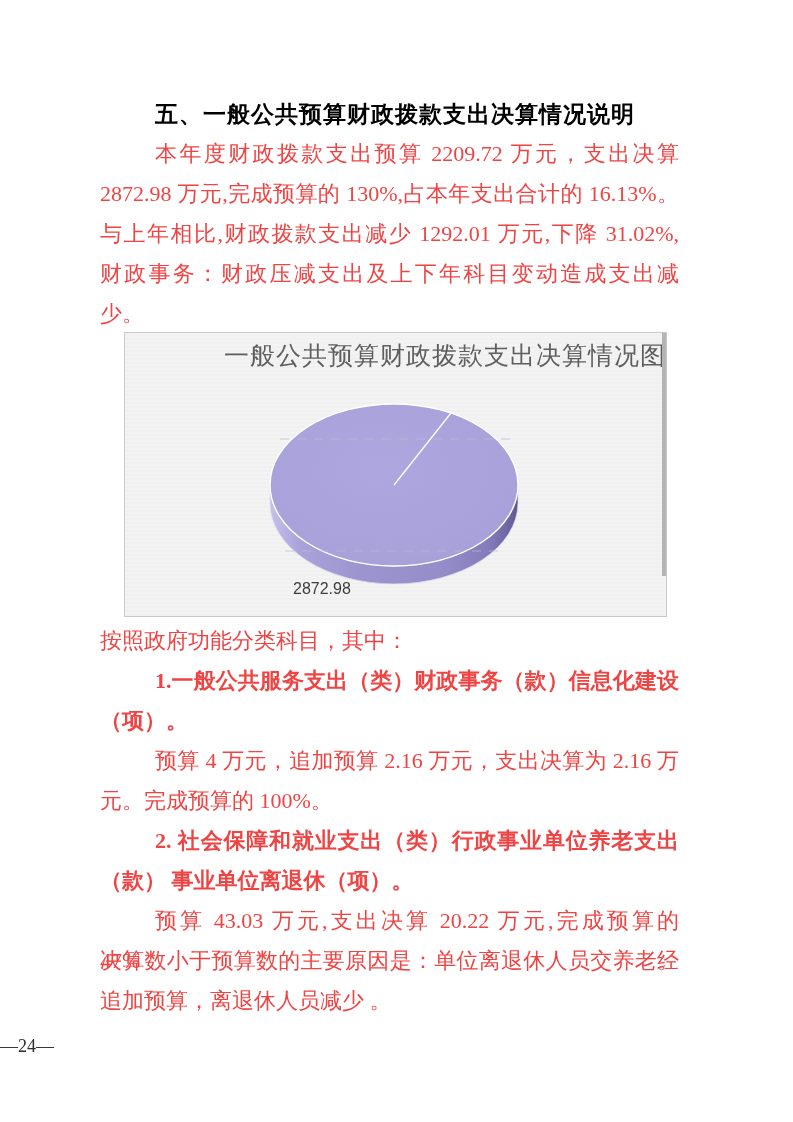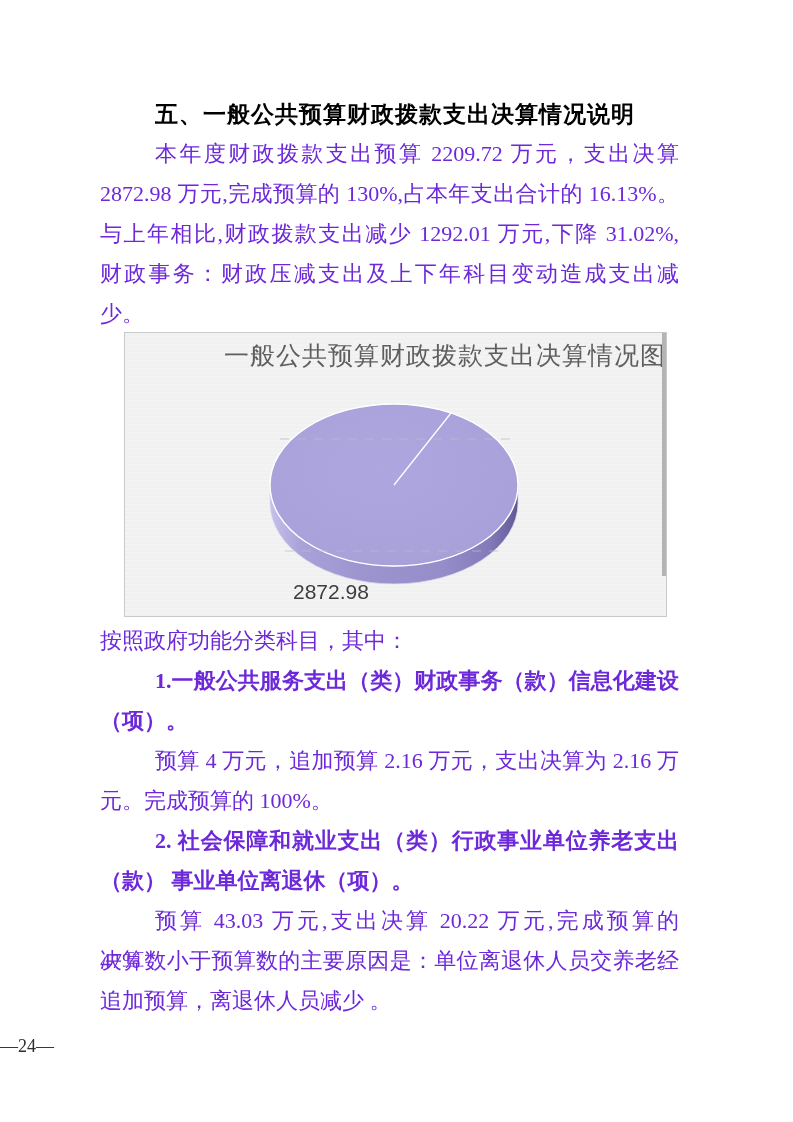--- a/index.html
+++ b/index.html
@@ -1,35 +1,35 @@
 <!DOCTYPE html>
 <html><head>
 <meta charset="utf-8">
 <style>
   html,body{margin:0;padding:0;background:#ffffff;}
   .page{position:relative;width:728px;height:1122px;background:#ffffff;overflow:hidden;
         font-family:"Liberation Serif",serif;color:#111111;}
   .textblock{position:absolute;left:100px;width:579px;}
   #block1{top:94px;}
   #block2{top:621px;}
-  .line{height:40px;line-height:40px;font-size:22px;color:#6d28d9;}
+  .line{height:40px;line-height:40px;font-size:22px;color:#ef4444;}
   .fill{text-align:justify;text-align-last:justify;}
   .indent{text-indent:55px;}
   .bold{font-weight:bold;}
   .sec-title{font-family:"Liberation Sans",sans-serif;font-weight:bold;font-size:23px;
              letter-spacing:1px;color:#000000;}
   
   #chart{position:absolute;left:124px;top:332px;width:543px;height:285px;
          background:#f4f3f4;border:1px solid #c9c9c9;box-sizing:border-box;
          background-image:repeating-linear-gradient(0deg,rgba(120,120,130,0.025) 0 2px,rgba(255,255,255,0) 2px 4px);}
   .chart-title{position:absolute;top:6px;left:0;right:0;text-align:right;
                font-family:"Liberation Sans",sans-serif;font-size:25px;color:#5e5e5e;letter-spacing:1px;}
   .chart-svg{position:absolute;left:0;top:0;}
   .chart-label{position:absolute;left:168px;top:247px;font-family:"Liberation Sans",sans-serif;
-               font-size:21px;color:#3d3d3d;}
+               font-size:16px;color:#3d3d3d;}
   .chart-scrollbar{position:absolute;right:0;top:0;width:4px;height:243px;background:#b4b4b4;}
   
   .footer{position:absolute;left:0;right:0;top:1036px;text-align:left;
           font-size:18px;color:#2e2e2e;font-family:"Liberation Serif",serif;}
 </style>
 </head>
 <body>
 
 <div class="page">
 

